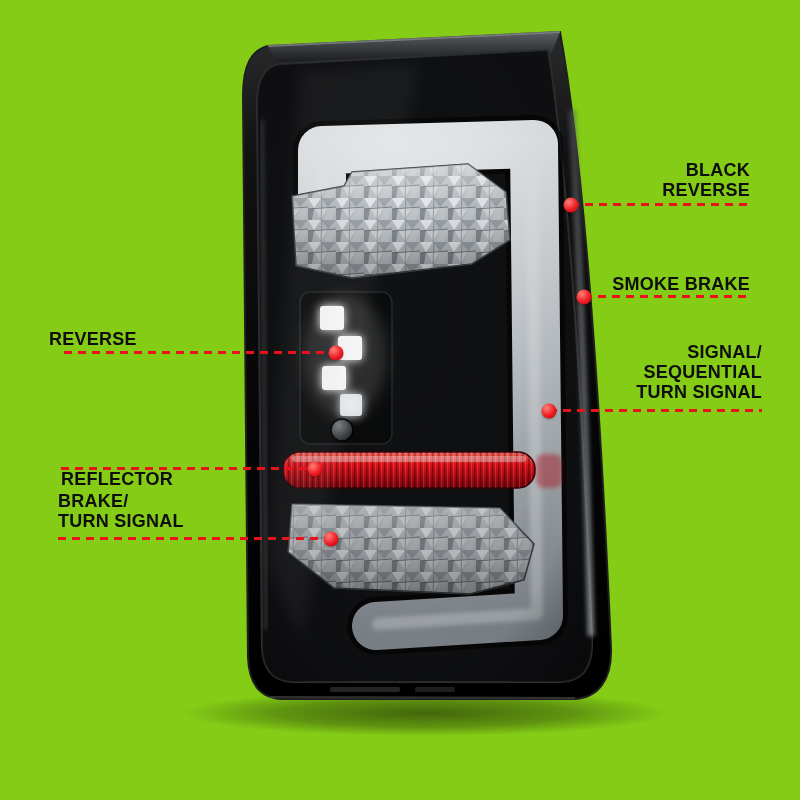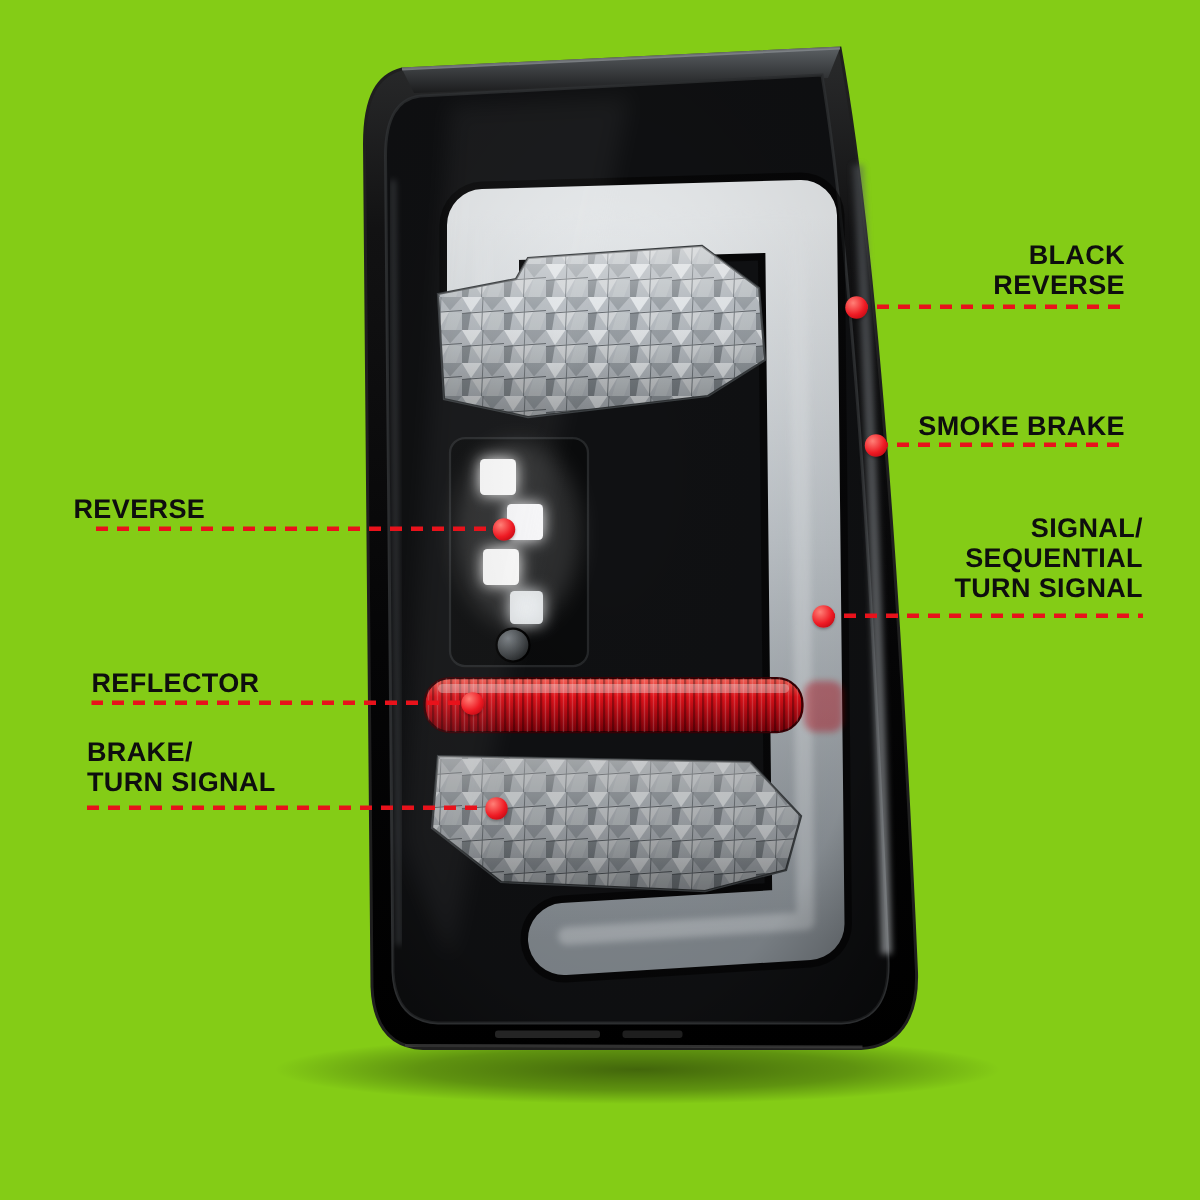--- a/index.html
+++ b/index.html
@@ -180,21 +180,21 @@
     <span class="dot"></span>
   </div>
 
   <div class="callout" style="left:49px;top:329px;">
     <span class="line-text">REVERSE</span>
   </div>
   <div class="leader dot-at-right" style="left:64px;top:351px;width:272px;">
     <span class="dot"></span>
   </div>
 
-  <div class="callout" style="left:61px;top:445px;">
+  <div class="callout" style="left:61px;top:469px;">
     <span class="line-text">REFLECTOR</span>
   </div>
   <div class="leader dot-at-right" style="left:61px;top:467px;width:254px;">
     <span class="dot"></span>
   </div>
 
   <div class="callout" style="left:58px;top:491px;">
     <span class="line-text">BRAKE/</span>
     <span class="line-text">TURN SIGNAL</span>
   </div>

